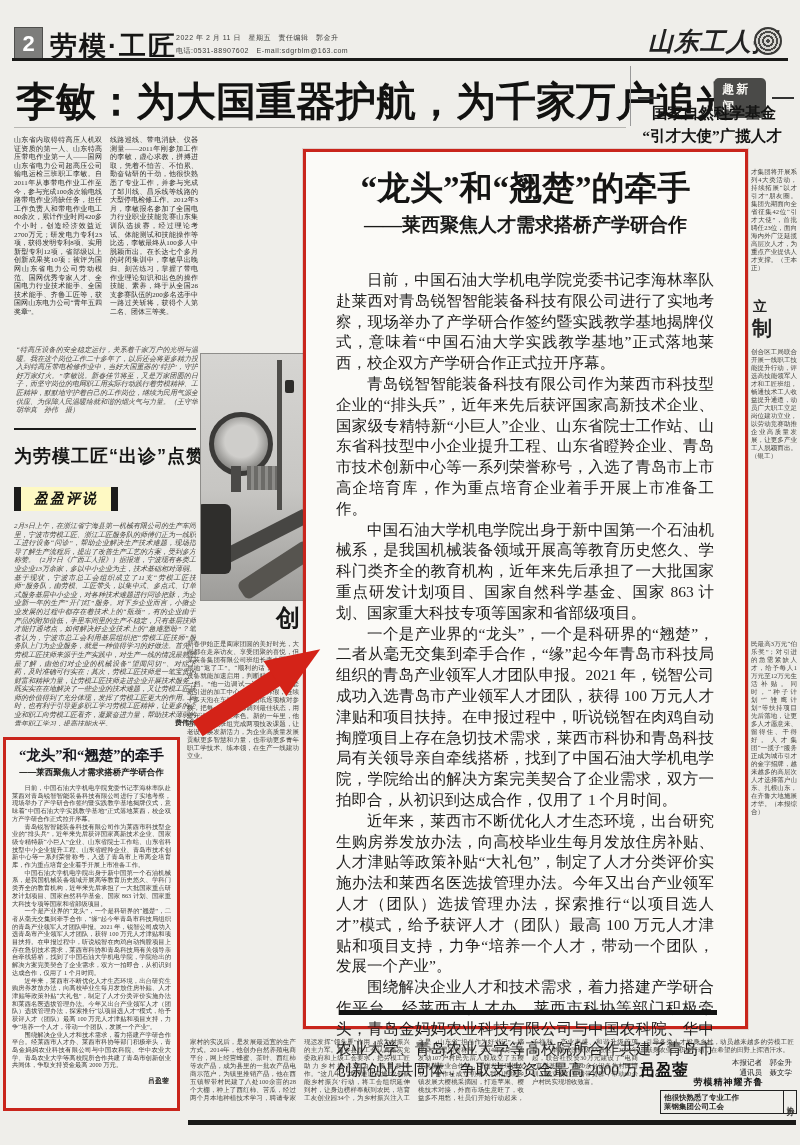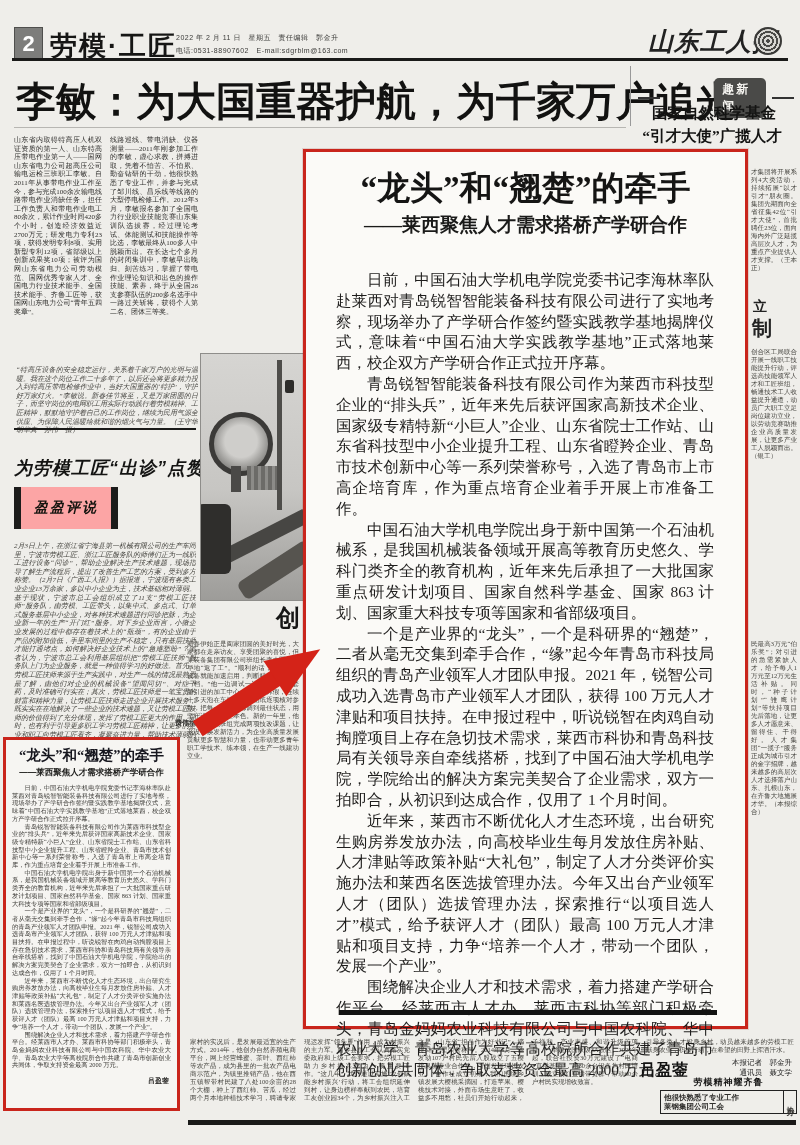--- a/index.html
+++ b/index.html
@@ -24,25 +24,25 @@
   .mainhead{font-size:40px;font-weight:bold;color:#121211;letter-spacing:0px;white-space:nowrap;}
   
   .badgewrap{display:flex;align-items:center;justify-content:center;gap:6px;}
   .badgedash{width:26px;height:2px;background:#333;}
   .badgebox{background:#4a4a48;color:#f4f3ef;font-size:12px;font-weight:bold;
             padding:3px 8px;border-radius:5px;letter-spacing:2px;margin-left:48px;}
   .rnhead{font-size:15.5px;font-weight:bold;text-align:center;color:#141413;white-space:nowrap;}
   .stripbig{font-weight:bold;color:#222;}
   
   .cheading{font-size:18px;font-weight:bold;letter-spacing:1px;color:#141413;}
-  .cbadge{width:104px;height:42px;background:#fca5a5;display:flex;align-items:center;justify-content:center;position:relative;}
+  .cbadge{width:104px;height:24px;background:#fef9c3;display:flex;align-items:center;justify-content:center;position:relative;}
   .cbadge:before,.cbadge:after{content:"";position:absolute;top:0;bottom:0;width:7px;background:#1c1c1b;}
   .cbadge:before{left:0;} .cbadge:after{right:0;}
   .cbadgetext{font-size:14px;font-weight:bold;font-style:italic;letter-spacing:2px;color:#14140f;}
-  .ital{font-style:italic;margin-top:20px;}
+  .ital{font-style:italic;}
   
   .overlay{left:303px;top:149px;width:445px;height:880px;background:#fbfaf7;
            border:3px solid #c9251c;box-sizing:border-box;z-index:30;
            box-shadow:0 0 0 1px rgba(150,30,20,.15);}
   .ovtitle{font-size:33px;font-weight:bold;text-align:center;color:#151514;white-space:nowrap;}
   .ovsub{font-size:19px;font-weight:bold;text-align:center;color:#1a1a19;white-space:nowrap;}
   .ovbody p{margin:0;font-size:15.5px;line-height:20.8px;text-indent:2em;color:#1e1d1c;
             text-align:justify;text-justify:inter-character;}
   .ovbyline{text-align:right;padding-right:26px;margin-top:-20.8px;font-size:16px;font-weight:bold;color:#111;}
   
@@ -108,21 +108,21 @@
   <div class="abs stripbig" style="left:752px;top:315px;font-size:20px;">制</div>
   <div class="abs tiny65 jt" style="left:751px;top:348px;width:46px;height:272px;">创合区工局联合开展一线职工技能提升行动，评选高技能领军人才和工匠班组，畅通技术工人收益提升通道，动员广大职工立足岗位建功立业，以劳动竞赛助推企业高质量发展，让更多产业工人脱颖而出。（银工）</div>
   <div class="abs tiny65 jt" style="left:751px;top:640px;width:46px;height:384px;">民最高3万元“伯乐奖”；对引进的急需紧缺人才，给予每人1万元至12万元生活补贴。同时，“种子计划”“雏鹰计划”等扶持项目先后落地，让更多人才愿意来、留得住、干得好。人才集团“一揽子”服务正成为城市引才的金字招牌，越来越多的高层次人才选择落户山东、扎根山东，在齐鲁大地施展才华。（本报综合）</div>
 
   <div class="abs tiny7 jt" style="left:14px;top:136px;width:88px;height:194px;">山东省内取得特高压人机双证资质的第一人、山东特高压带电作业第一人——国网山东省电力公司超高压公司输电运检三班职工李敏。自2011年从事带电作业工作至今，参与完成100余次输电线路带电作业消缺任务，担任工作负责人和带电作业电工80余次，累计作业时间420多个小时，创造经济效益近2700万元；研发电力专利23项，获得发明专利8项、实用新型专利12项，省部级以上创新成果奖10项；被评为国网山东省电力公司劳动模范、国网优秀专家人才、全国电力行业技术能手、全国技术能手、齐鲁工匠等，获国网山东电力公司“青年五四奖章”。</div>
   <div class="abs tiny7 jt" style="left:110px;top:136px;width:88px;height:194px;">线路巡线、带电消缺、仪器测量——2011年刚参加工作的李敏，虚心求教，拼搏进取，凭着不怕苦、不怕累、勤奋钻研的干劲，他很快熟悉了专业工作，并参与完成了邹川线、昌乐线等线路的大型停电检修工作。2012年3月，李敏报名参加了全国电力行业职业技能竞赛山东集训队选拔赛，经过理论考试、体能测试和技能操作等比选，李敏最终从100多人中脱颖而出。在长达七个多月的封闭集训中，李敏早出晚归、刻苦练习，掌握了带电作业理论知识和出色的操作技能、素养，终于从全国26支参赛队伍的200多名选手中一路过关斩将，获得个人第二名、团体三等奖。</div>
 
   <div class="abs tiny7 jt ital" style="left:16px;top:346px;width:182px;height:76px;color:#4a4945;">“特高压设备的安全稳定运行，关系着千家万户的光明与温暖。我在这个岗位工作二十多年了，以后还会将更多精力投入到特高压带电检修作业中，当好大国重器的‘特护’，守护好万家灯火。”李敏说。新春佳节将至，又是万家团圆的日子，而坚守岗位的电网职工用实际行动践行着劳模精神、工匠精神，默默地守护着自己的工作岗位，继续为民用气源全供应、为保障人民温暖绘就和谐的烟火气与力量。（王守华　胡华真　孙伟　摄）</div>
 
   <div class="abs rule" style="left:14px;top:428px;width:182px;height:2px;"></div>
-  <div class="abs cheading sans" style="left:14px;top:456px;font-style:italic;">为劳模工匠“出诊”点赞</div>
+  <div class="abs cheading sans" style="left:14px;top:444px;">为劳模工匠“出诊”点赞</div>
   <div class="abs cbadge" style="left:14px;top:487px;">
     <span class="cbadgetext">盈盈评说</span>
   </div>
   <div class="abs tiny7 jt ital" style="left:14px;top:522px;width:182px;height:204px;color:#45443f;">2月3日上午，在浙江省宁海县第一机械有限公司的生产车间里，宁波市劳模工匠、浙江工匠服务队的师傅们正为一线职工进行设备“问诊”，帮助企业解决生产技术难题，现场指导了解生产流程后，提出了改善生产工艺的方案，受到多方称赞。（2月7日《广西工人报》）据报道，宁波现有各类工业企业13万余家，多以中小企业为主，技术基础相对薄弱。基于现状，宁波市总工会组织成立了11支“劳模工匠技师”服务队，由劳模、工匠带头，以集中式、多点式、订单式服务基层中小企业，对各种技术难题进行问诊把脉，为企业新一年的生产“开门红”服务。对下乡企业而言，小微企业发展的过程中都存在着技术上的“瓶颈”，有的企业由于产品的附加值低，手里车间里的生产不稳定，只有基层技师才能打通堵点，如何解决好企业技术上的“急难愁盼”？笔者认为，宁波市总工会利用基层组织把“劳模工匠技师”服务队上门为企业服务，就是一种值得学习的好做法。首先，劳模工匠技师来源于生产实践中，对生产一线的情况最熟悉最了解，由他们对企业的机械设备“望闻问切”、对症下药，及时准确可行实在；其次，劳模工匠技师是一笔宝贵的财富和精神力量，让劳模工匠技师走进企业开展技术服务，既实实在在地解决了一些企业的技术难题，又让劳模工匠技师的价值得到了充分体现，发挥了劳模工匠更大的作用。同时，也有利于引导更多职工学习劳模工匠精神，让更多的企业和职工向劳模工匠看齐，凝聚奋进力量，帮助技术薄弱的青年职工学习，提高技能水平。</div>
   <div class="abs tiny7 b" style="left:120px;top:719px;width:76px;text-align:right;">费伟华</div>
 
   <div class="abs photo">
     <div class="gauge"></div>
     <div class="gstem"></div>
     <div class="pole"></div>

